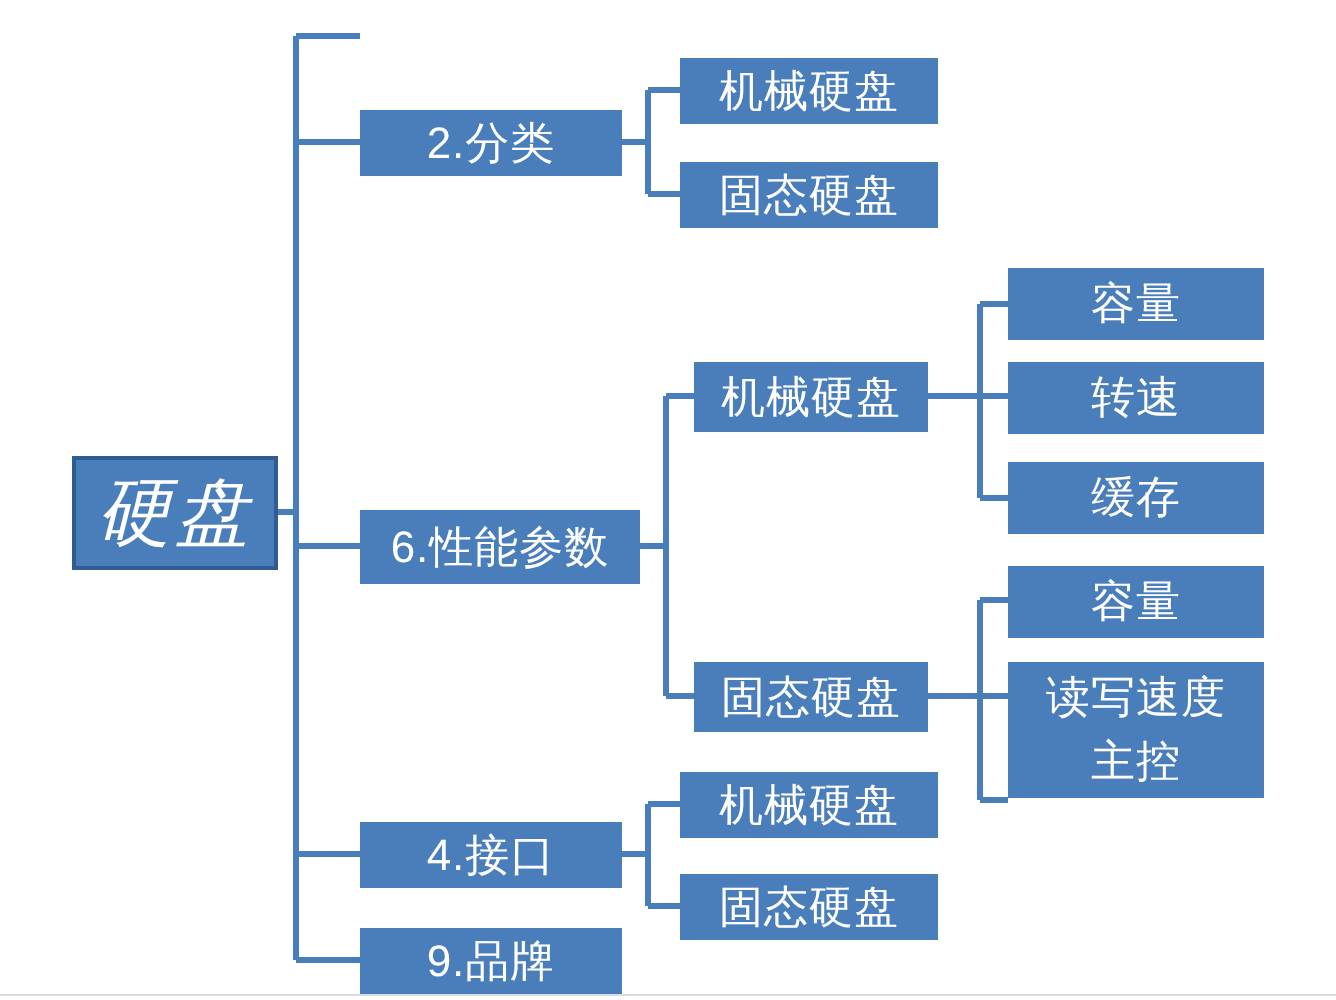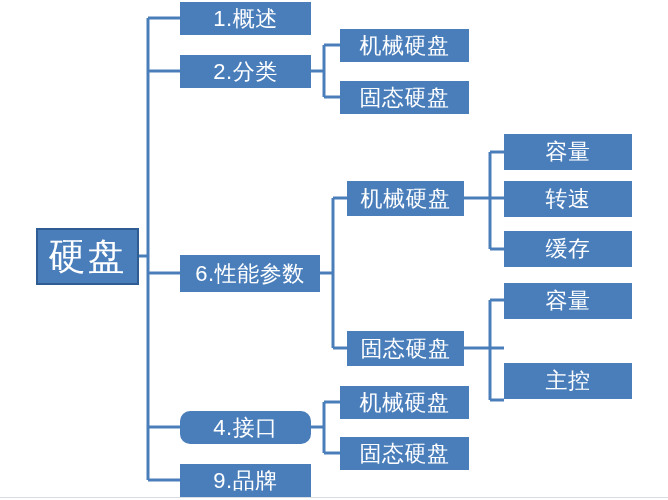--- a/index.html
+++ b/index.html
@@ -93,37 +93,34 @@
       <line x1="490" y1="348" x2="504" y2="348"></line>
       <line x1="490" y1="400" x2="504" y2="400"></line>
 
       <line x1="311" y1="427" x2="324" y2="427"></line>
       <line x1="324" y1="402" x2="324" y2="453"></line>
       <line x1="324" y1="402" x2="340" y2="402"></line>
       <line x1="324" y1="453" x2="340" y2="453"></line>
     </g>
   </svg>
 
-  <div class="node root" style="left:36px; top:228px; width:103px; height:57px;">
+  <div class="node root" style="left:36px; top:228px; width:103px; height:57px;font-style:italic;">
     <span>硬盘</span>
   </div>
 
-  <div class="node lvl2" style="left:180px; top:2px; width:131px; height:33px;">
-    <span>1.概述</span>
-  </div>
 
   <div class="node lvl2" style="left:180px; top:55px; width:131px; height:33px;">
     <span>2.分类</span>
   </div>
 
   <div class="node lvl2" style="left:180px; top:255px; width:140px; height:37px;">
     <span>6.性能参数</span>
   </div>
 
-  <div class="node lvl2" style="left:180px; top:411px; width:131px; height:33px;border-radius:10px;">
+  <div class="node lvl2" style="left:180px; top:411px; width:131px; height:33px;">
     <span>4.接口</span>
   </div>
 
   <div class="node lvl2" style="left:180px; top:464px; width:131px; height:33px;">
     <span>9.品牌</span>
   </div>
 
   <div class="node lvl3" style="left:340px; top:29px; width:129px; height:33px;">
     <span>机械硬盘</span>
   </div>
@@ -149,20 +146,23 @@
   </div>
 
   <div class="node lvl4" style="left:504px; top:231px; width:128px; height:36px;">
     <span>缓存</span>
   </div>
 
   <div class="node lvl4" style="left:504px; top:283px; width:128px; height:36px;">
     <span>容量</span>
   </div>
 
+  <div class="node lvl4" style="left:504px; top:331px; width:128px; height:36px;">
+    <span>读写速度</span>
+  </div>
 
   <div class="node lvl4" style="left:504px; top:363px; width:128px; height:36px;">
     <span>主控</span>
   </div>
 
   <div class="node lvl3" style="left:340px; top:386px; width:129px; height:33px;">
     <span>机械硬盘</span>
   </div>
 
   <div class="node lvl3" style="left:340px; top:437px; width:129px; height:33px;">

